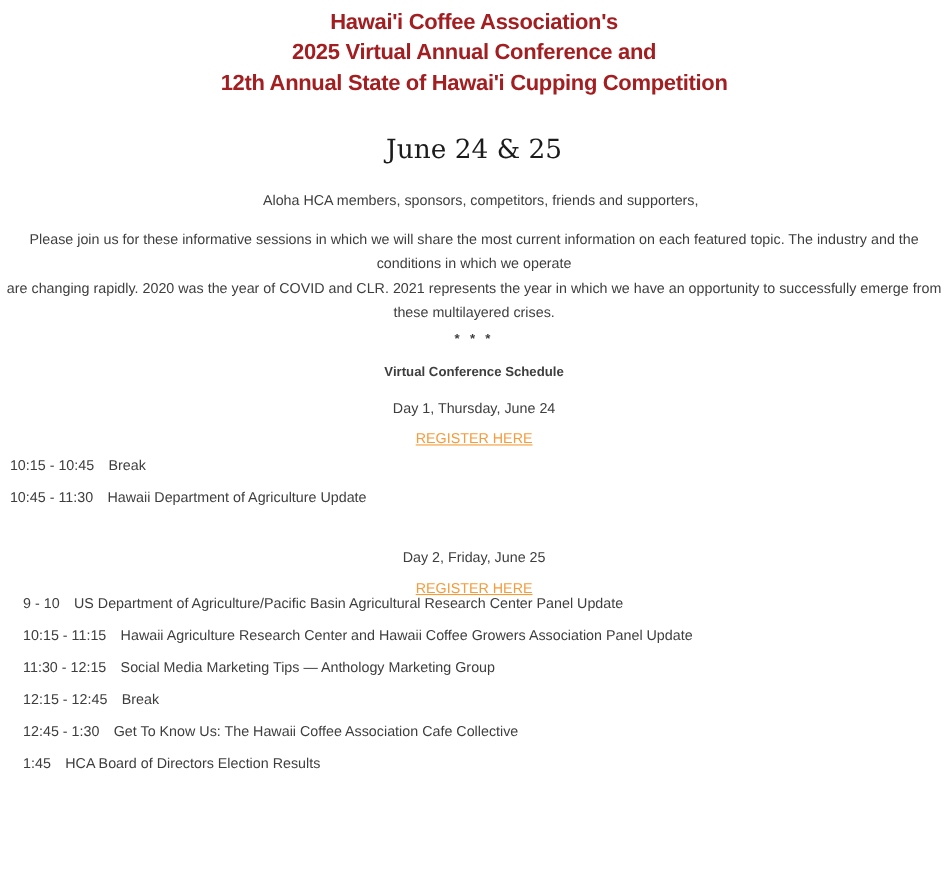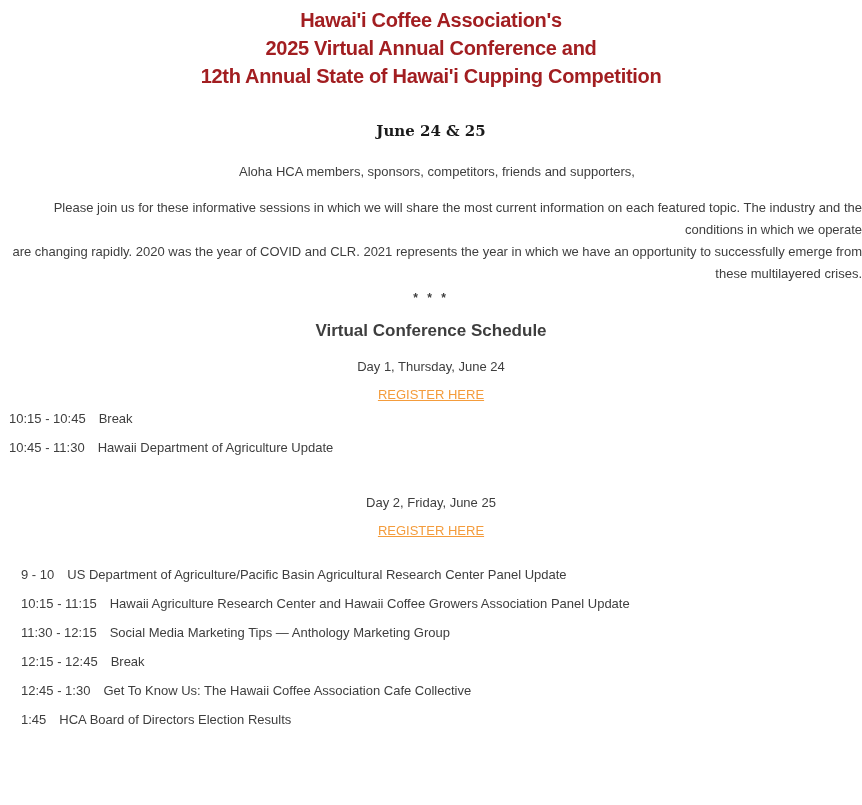--- a/index.html
+++ b/index.html
@@ -19,54 +19,54 @@
     color:var(--title-red);
     font-weight:bold;
     font-size:20px;
     line-height:28px;
     letter-spacing:-0.3px;
     text-align:center;
   }
   .date-heading{
     margin-top:32px;
     font-family:"DejaVu Serif", serif;
-    font-weight:bold;
-    font-size:15px;
+    font-weight:normal;
+    font-size:24px;
     color:#1b1b1b;
     text-align:center;
   }
   .salutation{margin-top:24px;text-align:center;padding-left:12px;}
   .intro{
     margin-top:18px;
     line-height:22px;
-    text-align:right;
+    text-align:center;
   }
   .stars{
     margin-top:6px;
     line-height:14px;
     font-weight:bold;
     font-size:12px;
     letter-spacing:3px;
     text-align:center;
   }
   .schedule-title{
     margin-top:16px;
     font-weight:bold;
-    font-size:17px;
+    font-size:12px;
     text-align:center;
   }
   .day-heading{margin-top:18px;text-align:center;}
   .register{margin-top:14px;text-align:center;line-height:14px;}
   .register a{
     color:var(--link-orange);
     text-decoration:underline;
     cursor:pointer;
   }
   .sched-list{margin-top:10px;padding-left:9px;}
-  .sched-list.day2{margin-top:30px;padding-left:21px;}
+  .sched-list.day2{margin-top:0;padding-left:21px;}
   .sched-item{
     line-height:14px;
     margin-bottom:15px;
     white-space:nowrap;
   }
   .sched-item.bold{font-weight:bold;}
   .sched-item .time{margin-right:13px;}
   .day2-heading{margin-top:40px;}
 </style>
 </head>

